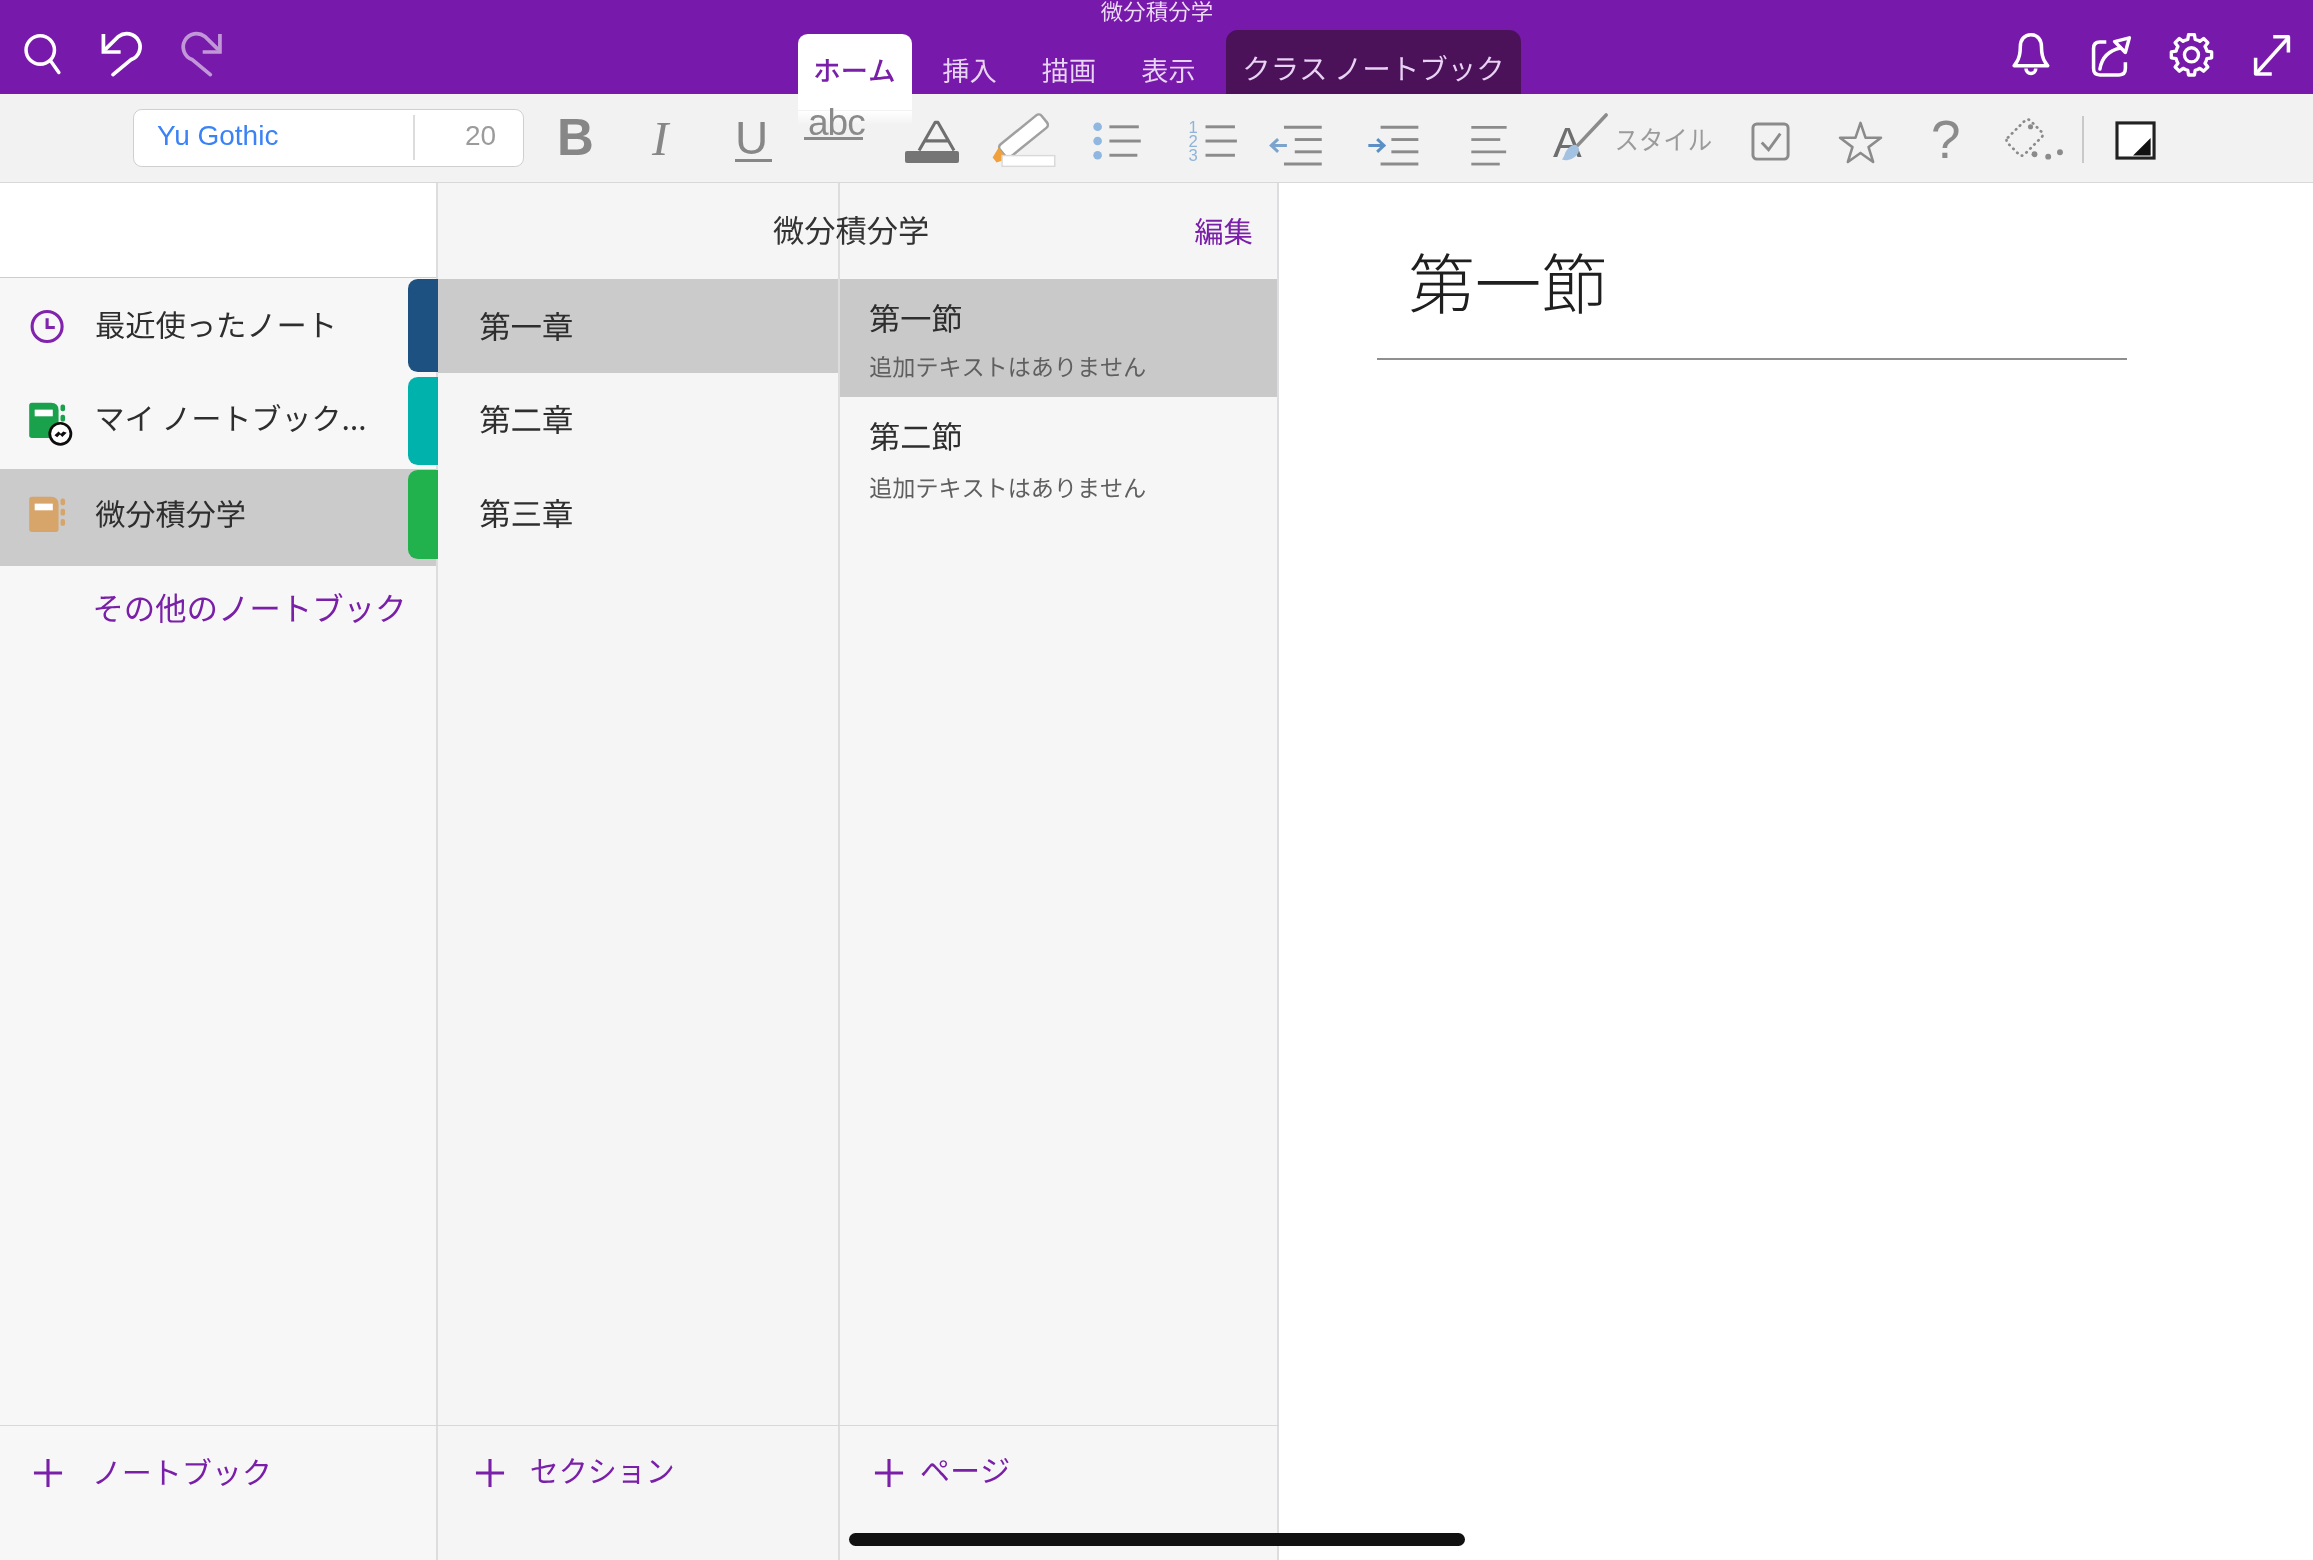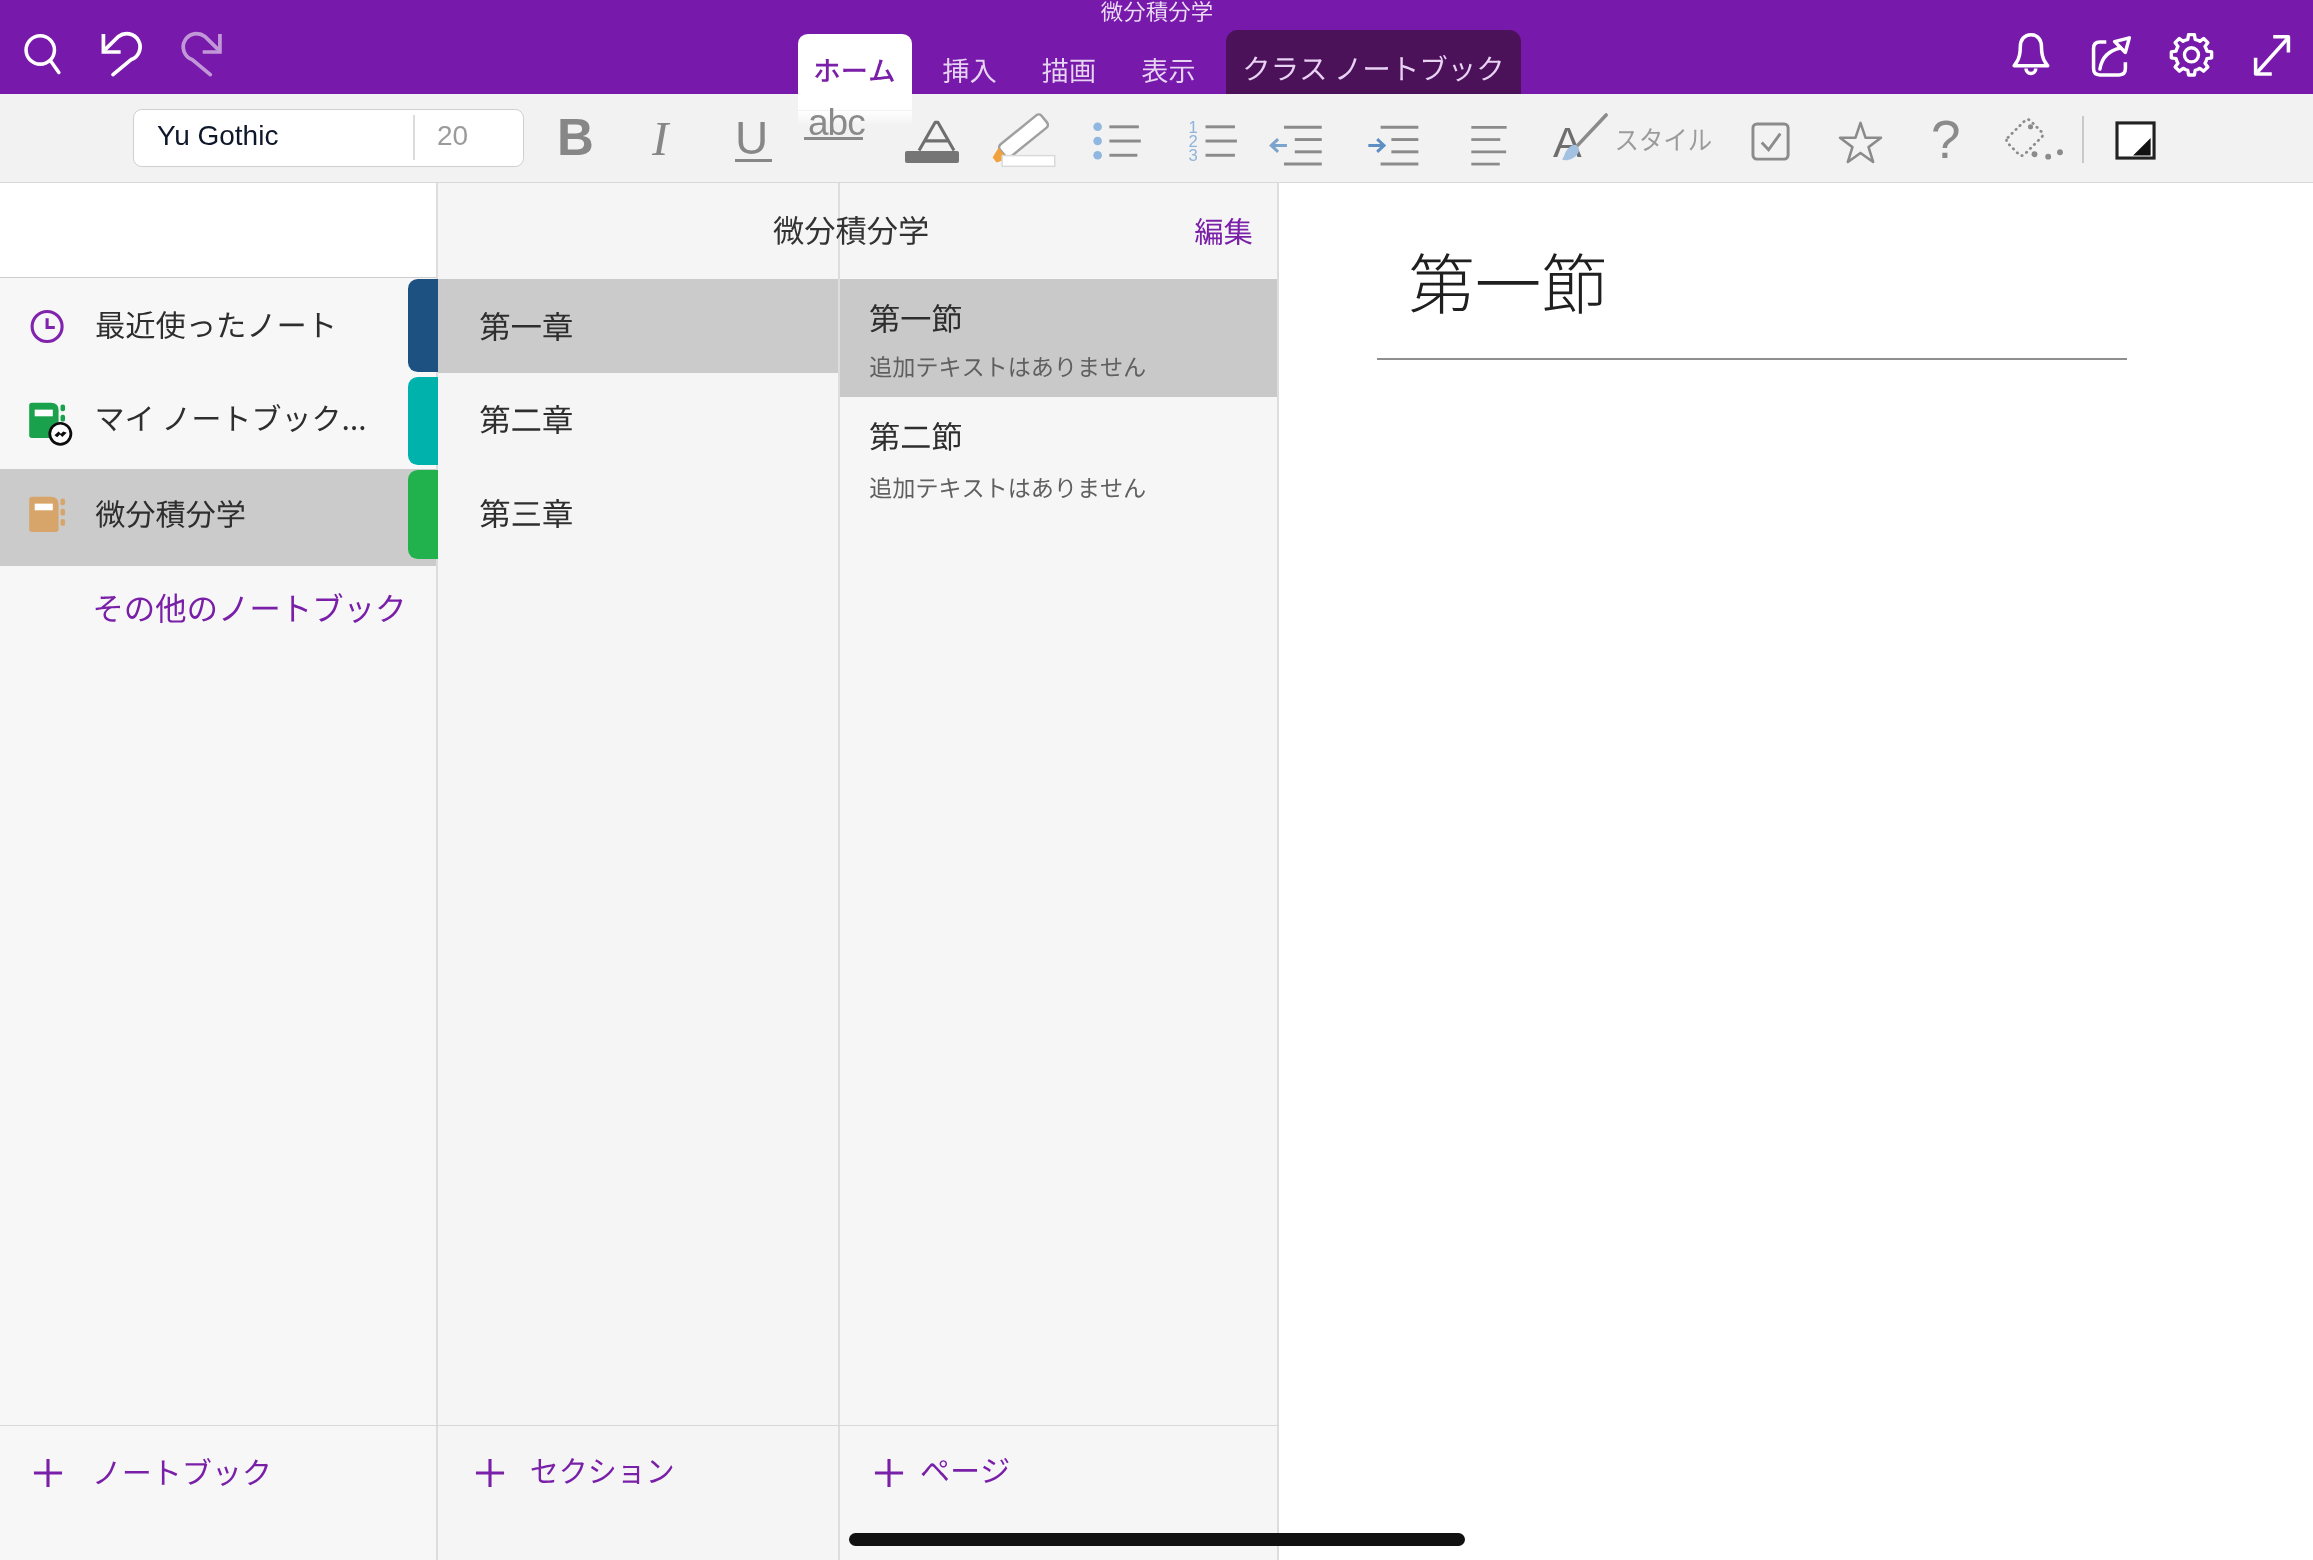--- a/index.html
+++ b/index.html
@@ -47,22 +47,22 @@
 <path d="M2252.0 49.8 L2252.8 52.2 L2257.6 53.0 L2257.6 59.0 L2252.8 59.8 L2252.0 62.2 L2250.8 64.5 L2253.7 68.4 L2249.4 72.7 L2245.5 69.8 L2243.2 71.0 L2240.8 71.8 L2240.0 76.6 L2234.0 76.6 L2233.2 71.8 L2230.8 71.0 L2228.5 69.8 L2224.6 72.7 L2220.3 68.4 L2223.2 64.5 L2222.0 62.2 L2221.2 59.8 L2216.4 59.0 L2216.4 53.0 L2221.2 52.2 L2222.0 49.8 L2223.2 47.5 L2220.3 43.6 L2224.6 39.3 L2228.5 42.2 L2230.8 41.0 L2233.2 40.2 L2234.0 35.4 L2240.0 35.4 L2240.8 40.2 L2243.2 41.0 L2245.5 42.2 L2249.4 39.3 L2253.7 43.6 L2250.8 47.5 Z" stroke="#fff" stroke-width="3.4" fill="none" stroke-linejoin="round"></path>
 <circle cx="2237" cy="56" r="7.2" stroke="#fff" stroke-width="3.4" fill="none"></circle>
 <g stroke="#fff" stroke-width="3.6" fill="none" stroke-linejoin="round">
       <path d="M 2303.5 74.5 L 2335 39.5"></path>
       <path d="M 2320.5 37.5 H 2336 V 53.5"></path>
       <path d="M 2302.5 59 V 75.5 H 2319"></path>
     </g>
 </svg>
 <div class="abs" style="left:133px;top:109px;width:389px;height:56px;background:#fff;border:1.5px solid #cfcfcf;border-radius:8.8px"></div>
 <div class="abs" style="left:413px;top:115px;width:2px;height:45px;background:#dcdcdc"></div>
-<div class="abs" style="left:157px;top:120px;font-size:28px;color:#0f172a">Yu Gothic</div>
-<div class="abs" style="left:437px;top:120px;width:87px;text-align:left;font-size:28px;color:#9b9b9b">20</div>
+<div class="abs" style="left:157px;top:120px;font-size:28px;color:#3b82f6">Yu Gothic</div>
+<div class="abs" style="left:437px;top:120px;width:87px;text-align:center;font-size:28px;color:#9b9b9b">20</div>
 <div class="abs" style="left:557px;top:108px;font-size:51px;font-weight:bold;color:#878787">B</div>
 <div class="abs" style="left:652px;top:110px;font-size:49px;font-style:italic;font-family:'Liberation Serif',serif;color:#878787">I</div>
 <div class="abs" style="left:735px;top:111px;font-size:46px;color:#878787">U</div>
 <div class="abs" style="left:735px;top:159px;width:37px;height:2.9px;background:#878787"></div>
 <div class="abs" style="left:808px;top:102px;font-size:37px;color:#8a8a8a;letter-spacing:-1px">abc</div>
 <div class="abs" style="left:804px;top:137px;width:59px;height:2.9px;background:#8a8a8a"></div>
 <svg class="abs" style="left:912px;top:120px" width="51" height="33" viewBox="0 0 52 34" fill="none">
     <path d="M 7 31.5 L 23.5 2.5 L 26.5 2.5 L 43 31.5 M 13.5 21.5 H 36.5" stroke="#6f6f6f" stroke-width="3.2" stroke-linejoin="round"></path>
   </svg>
 <div class="abs" style="left:905px;top:151px;width:54px;height:11.8px;background:#757575;border-radius:2px"></div>

